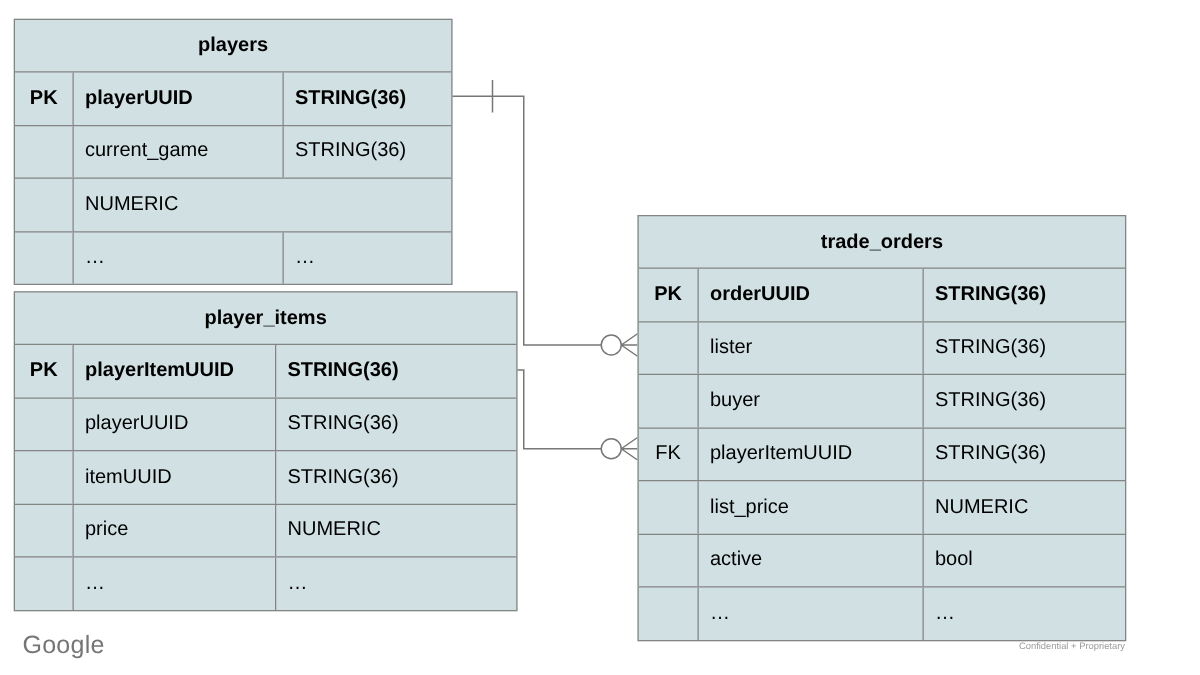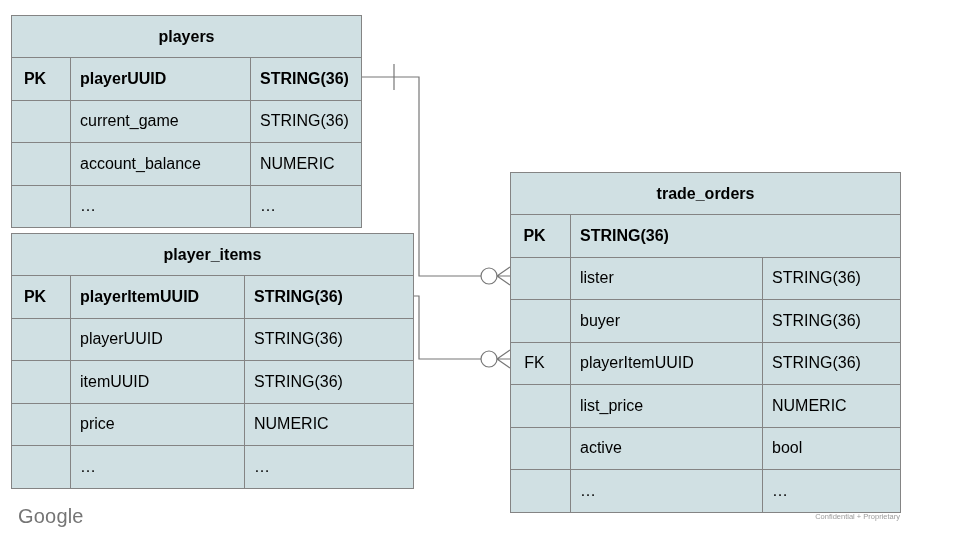--- a/index.html
+++ b/index.html
@@ -32,21 +32,20 @@
   }
   .tbl-title{
     height:41px;line-height:41px;
     text-align:center;font-weight:bold;font-size:16px;
     border-bottom:1px solid var(--border);
   }
   .tr{
     display:grid;
     grid-template-columns:var(--c1) var(--c2) 1fr;
     height:41.5px;
-    gap:12px;
   }
   .tr + .tr{border-top:1px solid var(--border);}
   .td{
     display:flex;align-items:center;
     font-size:16px;
     box-sizing:border-box;
     overflow:hidden;white-space:nowrap;
   }
   .td + .td{border-left:1px solid var(--border);}
   .td.key{justify-content:center;}
@@ -90,21 +89,20 @@
           <div class="td name">playerUUID</div>
           <div class="td type">STRING(36)</div>
         </div>
         <div class="tr">
           <div class="td key"></div>
           <div class="td name">current_game</div>
           <div class="td type">STRING(36)</div>
         </div>
         <div class="tr">
           <div class="td key"></div>
-          <div class="td name">account_balance</div>
           <div class="td type">NUMERIC</div>
         </div>
         <div class="tr">
           <div class="td key"></div>
           <div class="td name">…</div>
           <div class="td type">…</div>
         </div>
       </div>
   </div>
 
@@ -137,20 +135,21 @@
           <div class="td type">…</div>
         </div>
       </div>
   </div>
 
   <div class="er-table" style="left:510px;top:172px;width:391px;--c1:47px;--c2:180px;">
     <div class="tbl-title">trade_orders</div>
     <div>
         <div class="tr bold">
           <div class="td key">PK</div>
+          <div class="td name">orderUUID</div>
           <div class="td type">STRING(36)</div>
         </div>
         <div class="tr">
           <div class="td key"></div>
           <div class="td name">lister</div>
           <div class="td type">STRING(36)</div>
         </div>
         <div class="tr">
           <div class="td key"></div>
           <div class="td name">buyer</div>

